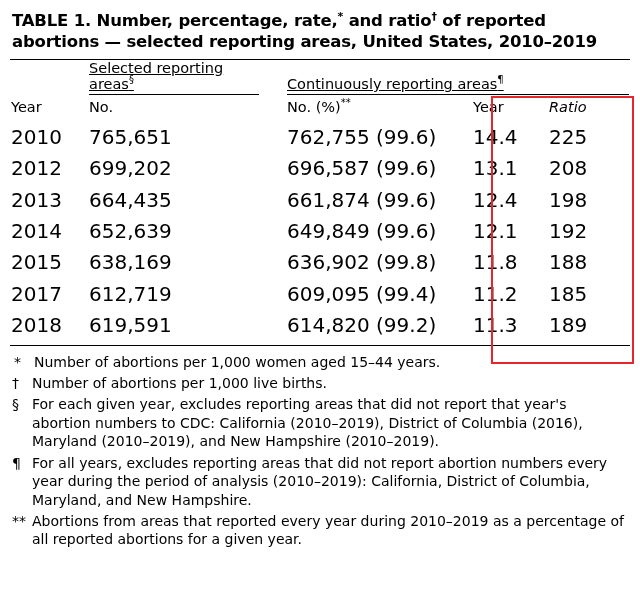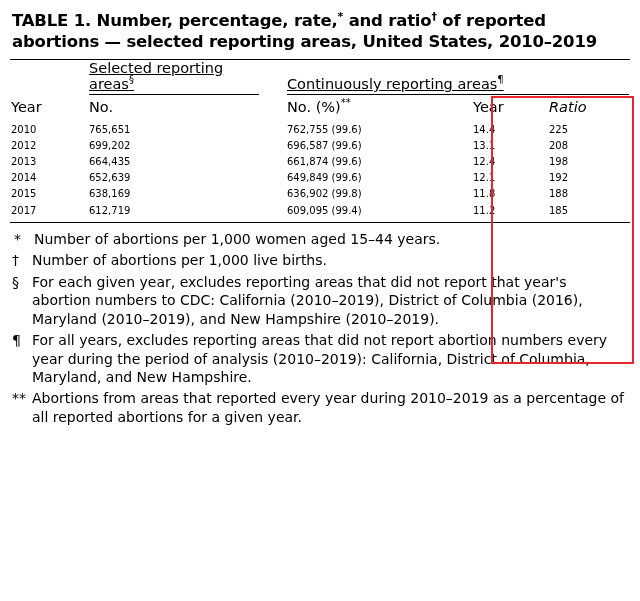--- a/index.html
+++ b/index.html
@@ -80,21 +80,21 @@
     line-height: 0;
   }
   .c-year { width: 78px; text-align: left; }
   .c-sel  { width: 170px; text-align: center; }
   .c-gap  { width: 28px; }
   .c-cont { width: 186px; text-align: center; }
   .c-rate { width: 76px; text-align: center; }
   .c-ratio{ width: 80px; text-align: center; font-style: italic; }
 
   tbody tr td {
-    font-size: 10px;
+    font-size: 20px;
     line-height: 1.52;
     padding-top: 0.5px !important;
     padding-bottom: 0.5px !important;
   }
   td.num-sel { text-align: center; }
   td.num-cont { text-align: center; }
   td.num-rate { text-align: center; }
   td.num-ratio { text-align: center; }
   td.yr { text-align: left; }
 
@@ -211,20 +211,28 @@
         <td class="num-ratio">188</td>
       </tr>
       <tr>
         <td class="yr">2017</td>
         <td class="num-sel">612,719</td>
         <td></td>
         <td class="num-cont">609,095 (99.4)</td>
         <td class="num-rate">11.2</td>
         <td class="num-ratio">185</td>
       </tr>
+      <tr>
+        <td class="yr">2018</td>
+        <td class="num-sel">619,591</td>
+        <td></td>
+        <td class="num-cont">614,820 (99.2)</td>
+        <td class="num-rate">11.3</td>
+        <td class="num-ratio">189</td>
+      </tr>
     </tbody>
   </table>
 
   <div class="redbox" style="border-color: rgb(232, 37, 42);"></div>
 
   <div class="rule-bottom"></div>
 
   <div class="notes">
     <div class="note">
       <span class="mark star">*</span>

